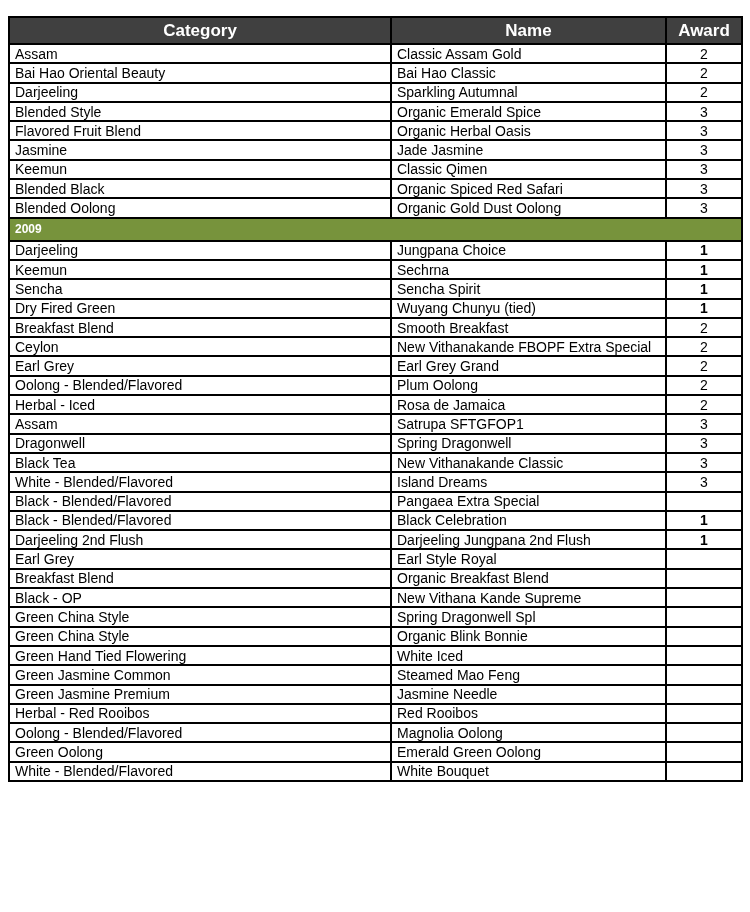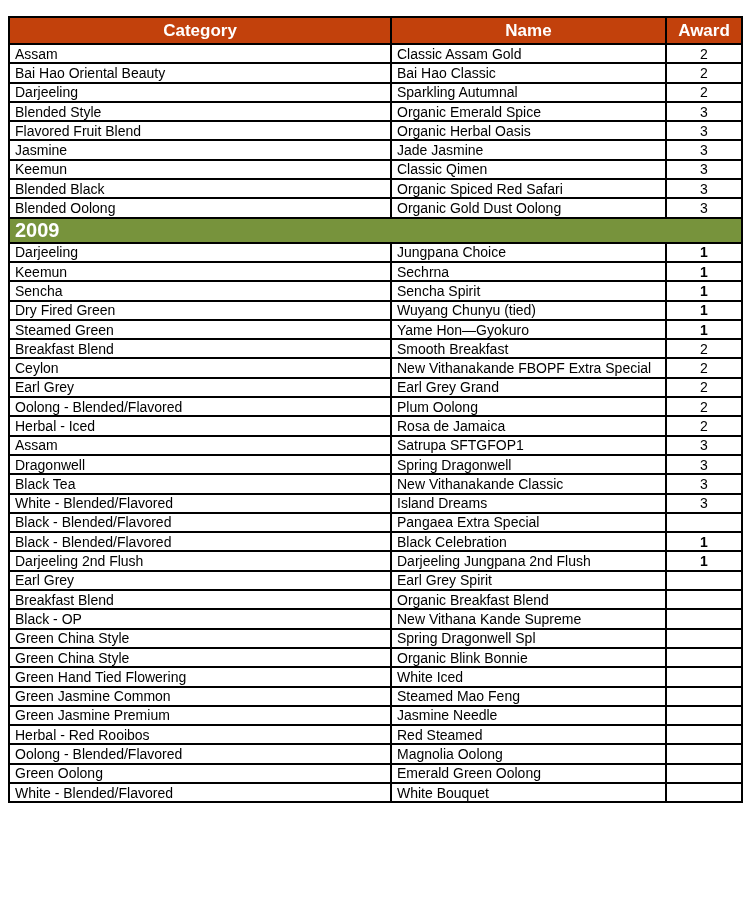--- a/index.html
+++ b/index.html
@@ -22,21 +22,21 @@
     table-layout: fixed;
   }
   table.awards th, table.awards td {
     border: 2px solid #000000;
     overflow: hidden;
     white-space: nowrap;
     vertical-align: middle;
   }
   thead th {
     height: 27px;
-    background: #c2410c;
+    background: #404040;
     color: #ffffff;
     font-weight: bold;
     font-size: 17px;
     text-align: center;
     padding: 0;
   }
   tbody td {
     height: 19.3px;
     font-size: 14px;
     color: #000000;
@@ -46,21 +46,21 @@
   }
   tbody td.award {
     text-align: center;
     padding: 0;
   }
   tbody td.bold { font-weight: bold; }
   tr.section-row td {
     background: #77933c;
     color: #ffffff;
     font-weight: bold;
-    font-size: 20px;
+    font-size: 12px;
     height: 23px;
     padding: 0 0 0 5px;
     margin-left: 32px;
   }
 </style>
 </head>
 <body>
 
 <div class="page">
   <table class="awards">
@@ -139,25 +139,20 @@
           <td class="cat">Sencha</td>
           <td class="name">Sencha Spirit</td>
           <td class="award bold">1</td>
         </tr>
         <tr>
           <td class="cat">Dry Fired Green</td>
           <td class="name">Wuyang Chunyu (tied)</td>
           <td class="award bold">1</td>
         </tr>
         <tr>
-          <td class="cat">Steamed Green</td>
-          <td class="name">Yame Hon—Gyokuro</td>
-          <td class="award bold">1</td>
-        </tr>
-        <tr>
           <td class="cat">Breakfast Blend</td>
           <td class="name">Smooth Breakfast</td>
           <td class="award">2</td>
         </tr>
         <tr>
           <td class="cat">Ceylon</td>
           <td class="name">New Vithanakande FBOPF Extra Special</td>
           <td class="award">2</td>
         </tr>
         <tr>
@@ -205,21 +200,21 @@
           <td class="name">Black Celebration</td>
           <td class="award bold">1</td>
         </tr>
         <tr>
           <td class="cat">Darjeeling 2nd Flush</td>
           <td class="name">Darjeeling Jungpana 2nd Flush</td>
           <td class="award bold">1</td>
         </tr>
         <tr>
           <td class="cat">Earl Grey</td>
-          <td class="name">Earl Grey Spirit</td>
+          <td class="name">Earl Style Royal</td>
           <td class="award"></td>
         </tr>
         <tr>
           <td class="cat">Breakfast Blend</td>
           <td class="name">Organic Breakfast Blend</td>
           <td class="award"></td>
         </tr>
         <tr>
           <td class="cat">Black - OP</td>
           <td class="name">New Vithana Kande Supreme</td>
@@ -245,21 +240,21 @@
           <td class="name">Steamed Mao Feng</td>
           <td class="award"></td>
         </tr>
         <tr>
           <td class="cat">Green Jasmine Premium</td>
           <td class="name">Jasmine Needle</td>
           <td class="award"></td>
         </tr>
         <tr>
           <td class="cat">Herbal - Red Rooibos</td>
-          <td class="name">Red Steamed</td>
+          <td class="name">Red Rooibos</td>
           <td class="award"></td>
         </tr>
         <tr>
           <td class="cat">Oolong - Blended/Flavored</td>
           <td class="name">Magnolia Oolong</td>
           <td class="award"></td>
         </tr>
         <tr>
           <td class="cat">Green Oolong</td>
           <td class="name">Emerald Green Oolong</td>

